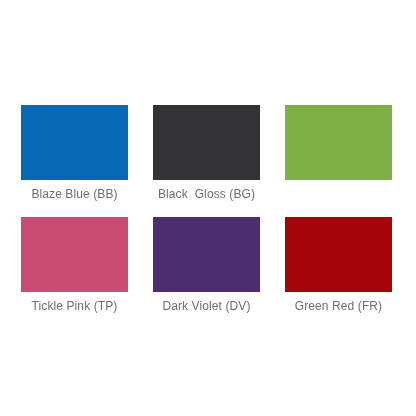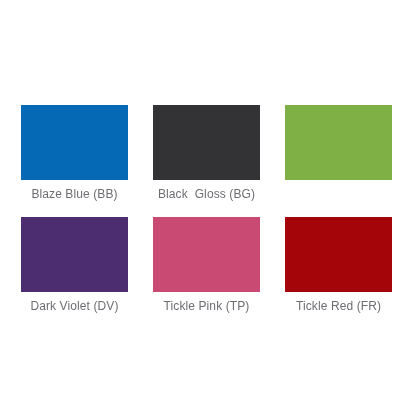--- a/index.html
+++ b/index.html
@@ -68,28 +68,28 @@
     <div class="swatch-cell">
       <div class="swatch-chip" style="background-color: rgb(51, 51, 53);"></div>
       <div class="swatch-label" style="color: rgb(109, 110, 114);">Black  Gloss (BG)</div>
     </div>
 
     <div class="swatch-cell">
       <div class="swatch-chip" style="background-color: rgb(127, 176, 70);"></div>
     </div>
 
     <div class="swatch-cell">
+      <div class="swatch-chip" style="background-color: rgb(201, 74, 114);"></div>
+      <div class="swatch-label" style="color: rgb(109, 110, 114);">Tickle Pink (TP)</div>
+    </div>
+
+    <div class="swatch-cell">
       <div class="swatch-chip" style="background-color: rgb(76, 45, 112);"></div>
       <div class="swatch-label" style="color: rgb(109, 110, 114);">Dark Violet (DV)</div>
     </div>
 
     <div class="swatch-cell">
-      <div class="swatch-chip" style="background-color: rgb(201, 74, 114);"></div>
-      <div class="swatch-label" style="color: rgb(109, 110, 114);">Tickle Pink (TP)</div>
-    </div>
-
-    <div class="swatch-cell">
       <div class="swatch-chip" style="background-color: rgb(164, 5, 9);"></div>
-      <div class="swatch-label" style="color: rgb(109, 110, 114);">Tickle Red (FR)</div>
+      <div class="swatch-label" style="color: rgb(109, 110, 114);">Green Red (FR)</div>
     </div>
 
   </div>
 </div>
 
 </body></html>

